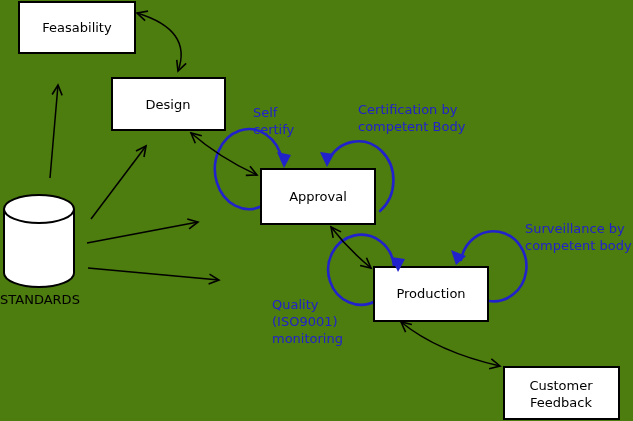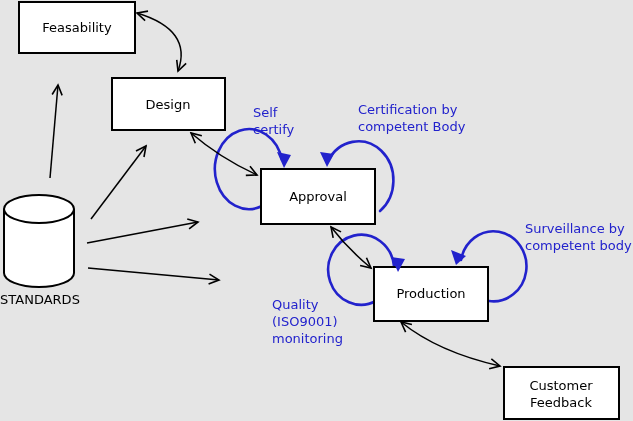--- a/index.html
+++ b/index.html
@@ -7,21 +7,21 @@
     padding: 0;
     background: #ffffff;
     width: 633px;
     height: 421px;
     overflow: hidden;
   }
   .canvas-wrap {
     position: relative;
     width: 633px;
     height: 421px;
-    background: #e5e5e5;
+    background: #4d7c0f;
   }
   svg {
     display: block;
     font-family: "DejaVu Sans", sans-serif;
   }
   .node-box {
     fill: #ffffff;
     stroke: #000000;
     stroke-width: 2;
   }

